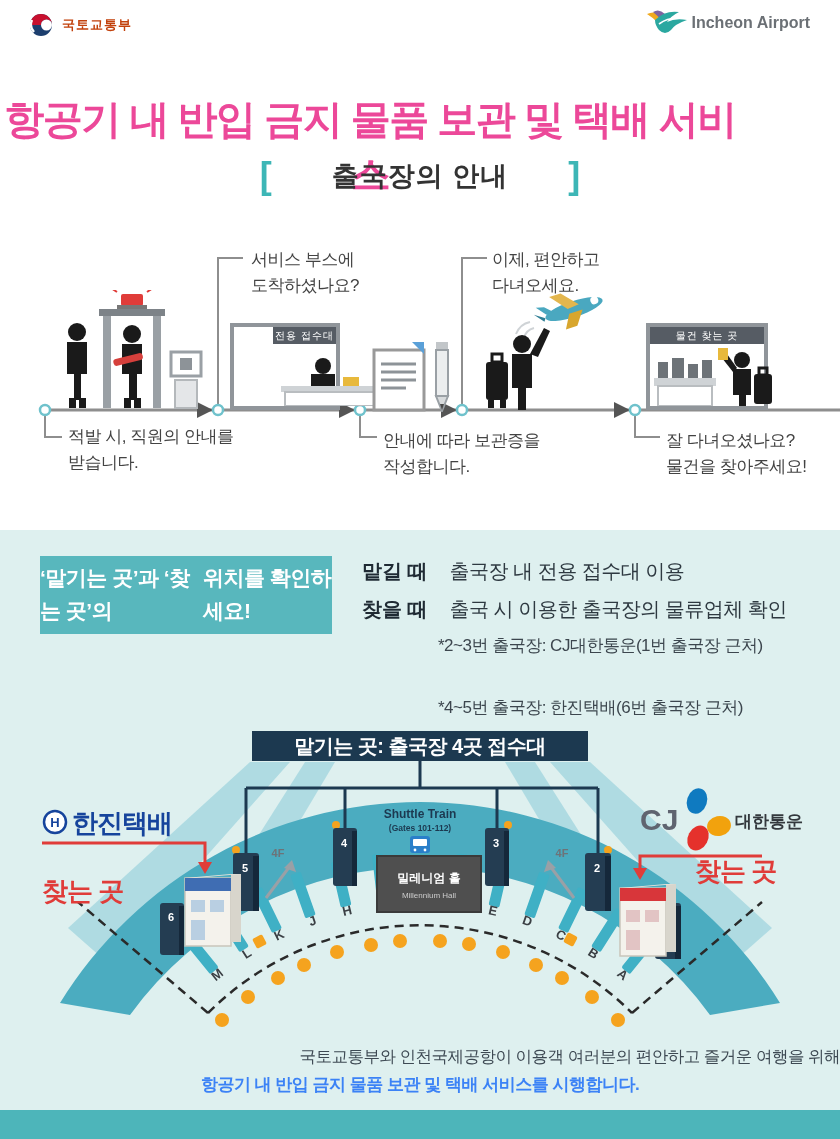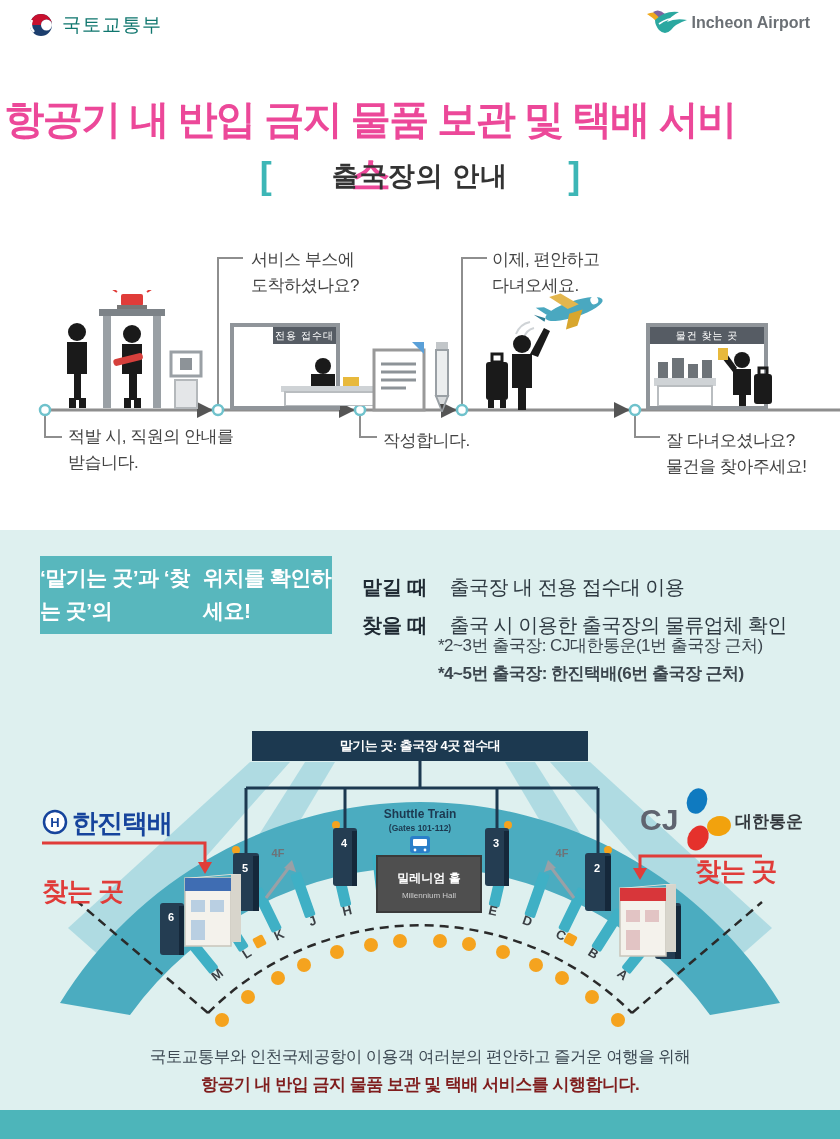--- a/index.html
+++ b/index.html
@@ -2,21 +2,21 @@
 <html><head>
 <meta charset="utf-8">
 <style>
   html,body{margin:0;padding:0;background:#fff;}
   .page{position:relative;width:840px;height:1139px;background:#ffffff;overflow:hidden;
         font-family:"Liberation Sans","DejaVu Sans",sans-serif;}
   .abs{position:absolute;}
 
   
   .gov-logo{left:28px;top:12px;display:flex;align-items:center;gap:8px;}
-  .gov-logo-text{font-size:19px;color:#0f766e;font-weight:normal;letter-spacing:1px;}
+  .gov-logo-text{font-size:13px;color:#c2410c;font-weight:bold;letter-spacing:1px;}
   .iia-logo{right:30px;top:8px;display:flex;align-items:center;gap:2px;}
   .iia-text{font-size:16px;font-weight:bold;color:#6b7075;}
 
   
   .main-title{left:0;top:92px;width:740px;text-align:center;font-size:40px;font-weight:800;
               color:#ec4899;letter-spacing:-1.5px;}
   .subtitle{left:0;top:155px;width:840px;display:flex;justify-content:center;align-items:center;}
   .subtitle .brk{color:#3db6b6;font-size:36px;font-weight:800;}
   .subtitle .stxt{font-size:27px;font-weight:800;color:#333;margin:0 60px;letter-spacing:1px;}
 
@@ -27,33 +27,33 @@
   
   .fbooth{border:4px solid #90959a;background:#fff;box-sizing:border-box;}
   .fbooth .sign{height:17px;background:#565c64;color:#fff;font-size:10px;display:flex;
                 align-items:center;justify-content:center;letter-spacing:1px;}
 
   
   .lower-bg{left:0;top:530px;width:840px;height:580px;background:#def0ef;}
   .hl-box{left:40px;top:556px;width:292px;height:78px;background:#58b7bd;color:#fff;
           display:flex;align-items:center;justify-content:center;
           font-size:21px;font-weight:bold;line-height:1.55;letter-spacing:-0.5px;}
-  .info-row{display:flex;gap:22px;align-items:flex-end;}
+  .info-row{display:flex;gap:22px;align-items:flex-start;}
   .info-label{font-size:20px;font-weight:800;color:#1f2a33;white-space:nowrap;}
-  .info-text{font-size:20px;color:#2e3941;letter-spacing:-0.5px;white-space:nowrap;margin-top:16px;}
+  .info-text{font-size:20px;color:#2e3941;letter-spacing:-0.5px;white-space:nowrap;}
   .info-note{font-size:17px;color:#3c464e;letter-spacing:-0.5px;white-space:nowrap;}
 
   
   .map-banner{left:252px;top:731px;width:336px;height:30px;background:#1c3950;color:#fff;
-              display:flex;align-items:center;justify-content:center;font-size:13px;
+              display:flex;align-items:center;justify-content:center;font-size:20px;
               font-weight:bold;letter-spacing:-0.5px;z-index:3;}
 
   
-  .bottom1{left:0;top:1046px;width:840px;text-align:center;font-size:16.5px;color:#3d4953;letter-spacing:-0.5px;}
-  .bottom2{left:0;top:1073px;width:840px;text-align:center;font-size:17px;font-weight:800;color:#7f1d1d;letter-spacing:-0.5px;}
+  .bottom1{left:0;top:1046px;width:840px;text-align:right;font-size:16.5px;color:#3d4953;letter-spacing:-0.5px;}
+  .bottom2{left:0;top:1073px;width:840px;text-align:center;font-size:17px;font-weight:800;color:#3b82f6;letter-spacing:-0.5px;}
   .footer-band{left:0;top:1110px;width:840px;height:29px;background:#4db5ba;}
 
   svg text{font-family:"Liberation Sans","DejaVu Sans",sans-serif;}
 </style>
 </head>
 <body>
 
 <div class="page">
 
   <div class="abs gov-logo">
@@ -212,20 +212,21 @@
 
   <div class="abs cap" style="left:68px;top:424px;">
     <div>적발 시, 직원의 안내를</div>
       <div>받습니다.</div>
   </div>
   <div class="abs cap" style="left:251px;top:247px;">
     <div>서비스 부스에</div>
       <div>도착하셨나요?</div>
   </div>
   <div class="abs cap" style="left:383px;top:428px;">
+    <div>안내에 따라 보관증을</div>
       <div>작성합니다.</div>
   </div>
   <div class="abs cap" style="left:492px;top:247px;">
     <div>이제, 편안하고</div>
       <div>다녀오세요.</div>
   </div>
   <div class="abs cap" style="left:666px;top:428px;">
     <div>잘 다녀오셨나요?</div>
       <div>물건을 찾아주세요!</div>
   </div>
@@ -238,21 +239,21 @@
   </div>
   <div class="abs info-row" style="left:362px;top:558px;">
     <span class="info-label">맡길 때</span>
     <span class="info-text">출국장 내 전용 접수대 이용</span>
   </div>
   <div class="abs info-row" style="left:362px;top:596px;">
     <span class="info-label">찾을 때</span>
     <span class="info-text">출국 시 이용한 출국장의 물류업체 확인</span>
   </div>
   <div class="abs info-note" style="left:438px;top:634px;">*2~3번 출국장: CJ대한통운(1번 출국장 근처)</div>
-  <div class="abs info-note" style="left:438px;top:662px;font-weight:bold;">*4~5번 출국장: 한진택배(6번 출국장 근처)</div>
+  <div class="abs info-note" style="left:438px;top:696px;">*4~5번 출국장: 한진택배(6번 출국장 근처)</div>
 
   <div class="abs map-banner">맡기는 곳: 출국장 4곳 접수대</div>
 
   <svg class="abs" style="left:0;top:700px;z-index:2;" width="840" height="360" viewBox="0 700 840 360">
 
     <g fill="#8acbd8" opacity="0.55">
       <polygon points="250,762 290,762 110,965 68,928"></polygon>
       <polygon points="305,762 335,762 250,905 222,893"></polygon>
       <polygon points="535,762 505,762 590,905 618,893"></polygon>
       <polygon points="590,762 550,762 730,965 772,928"></polygon>

